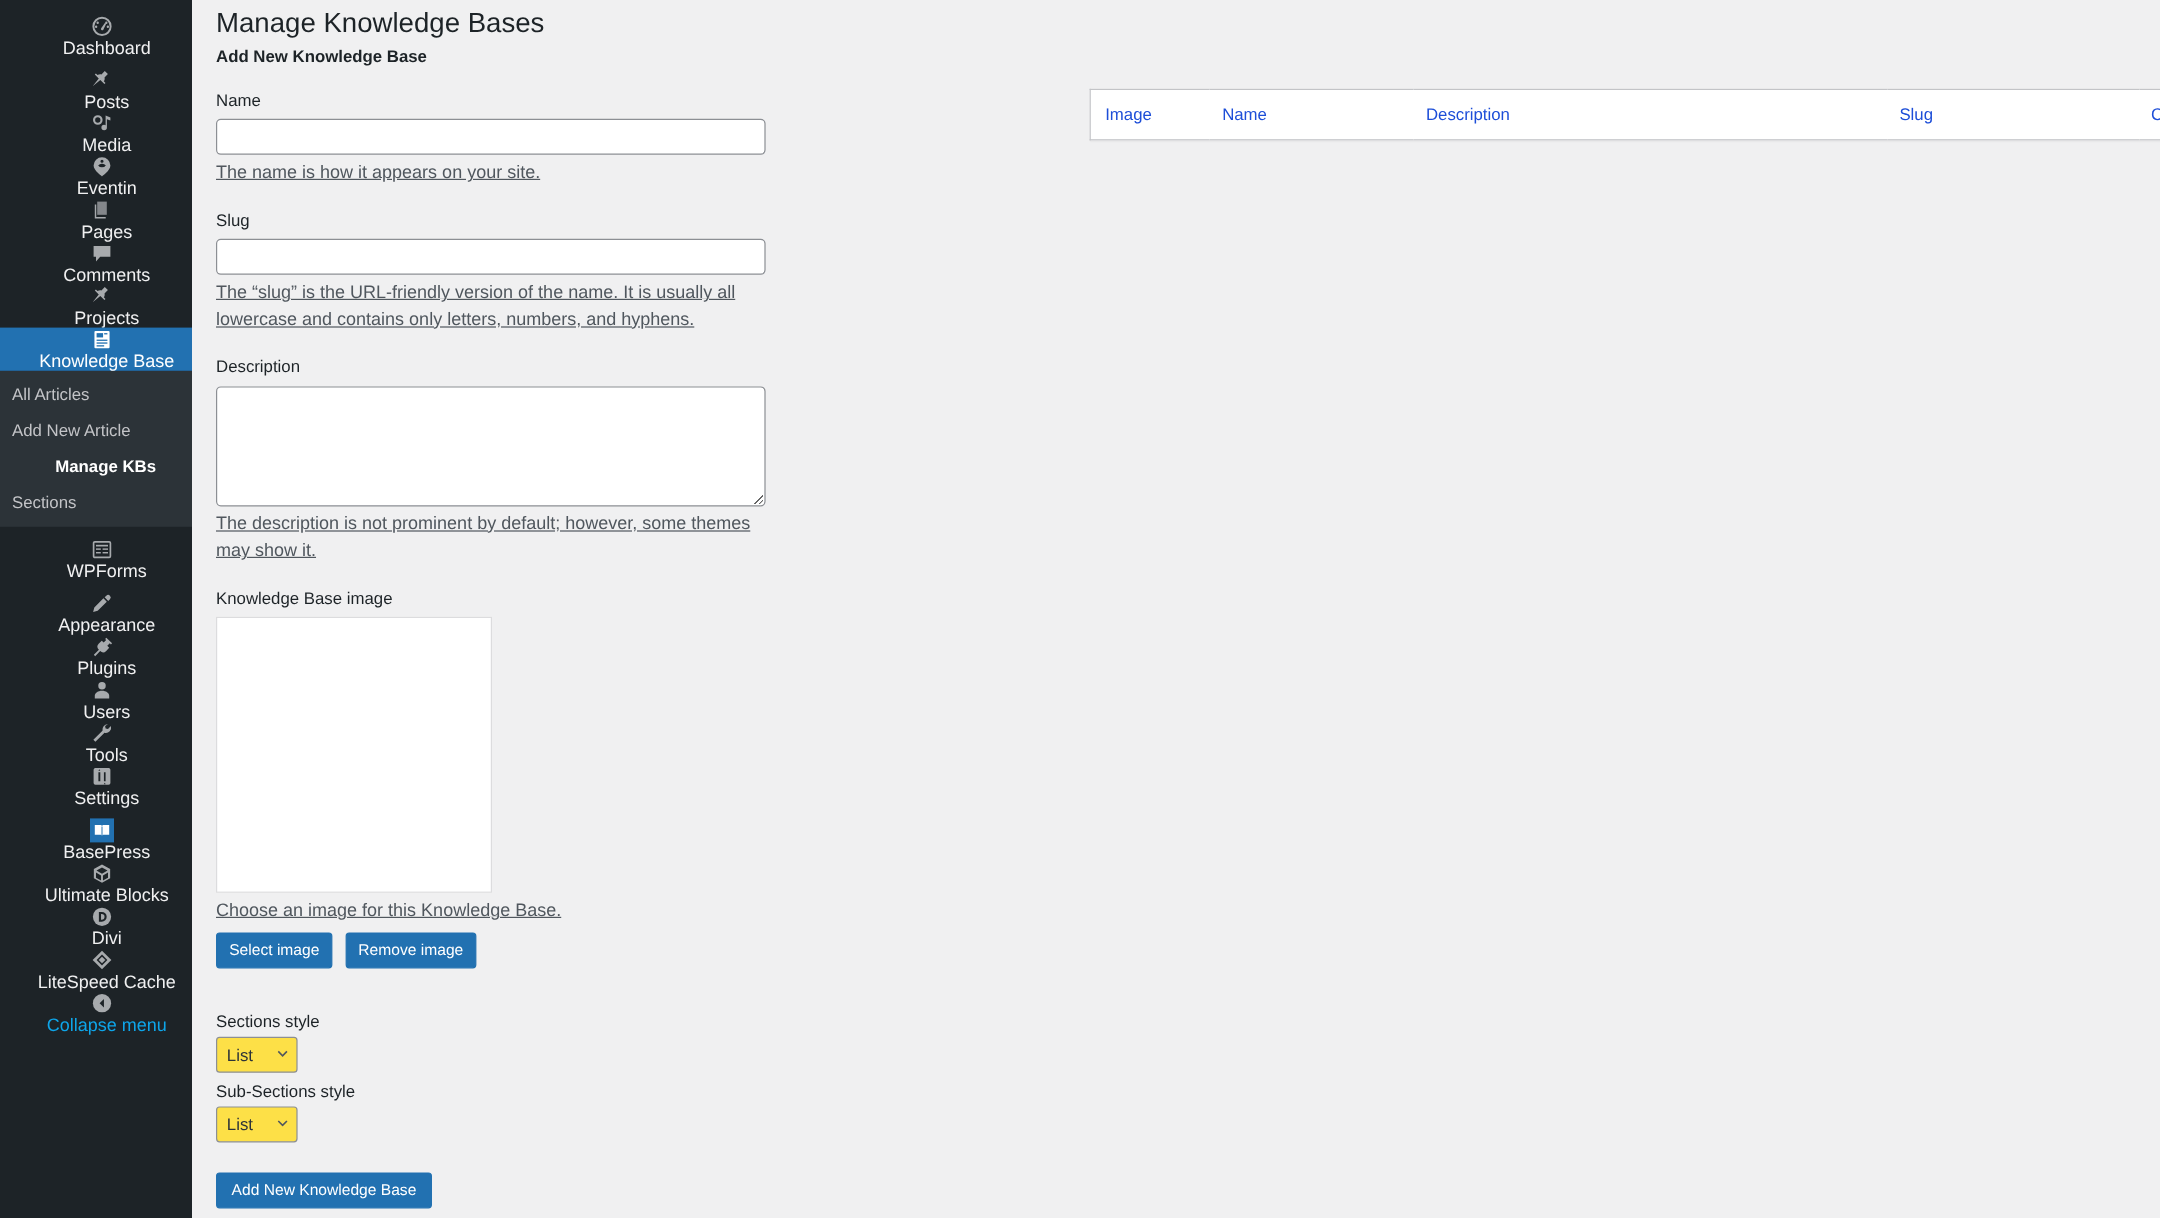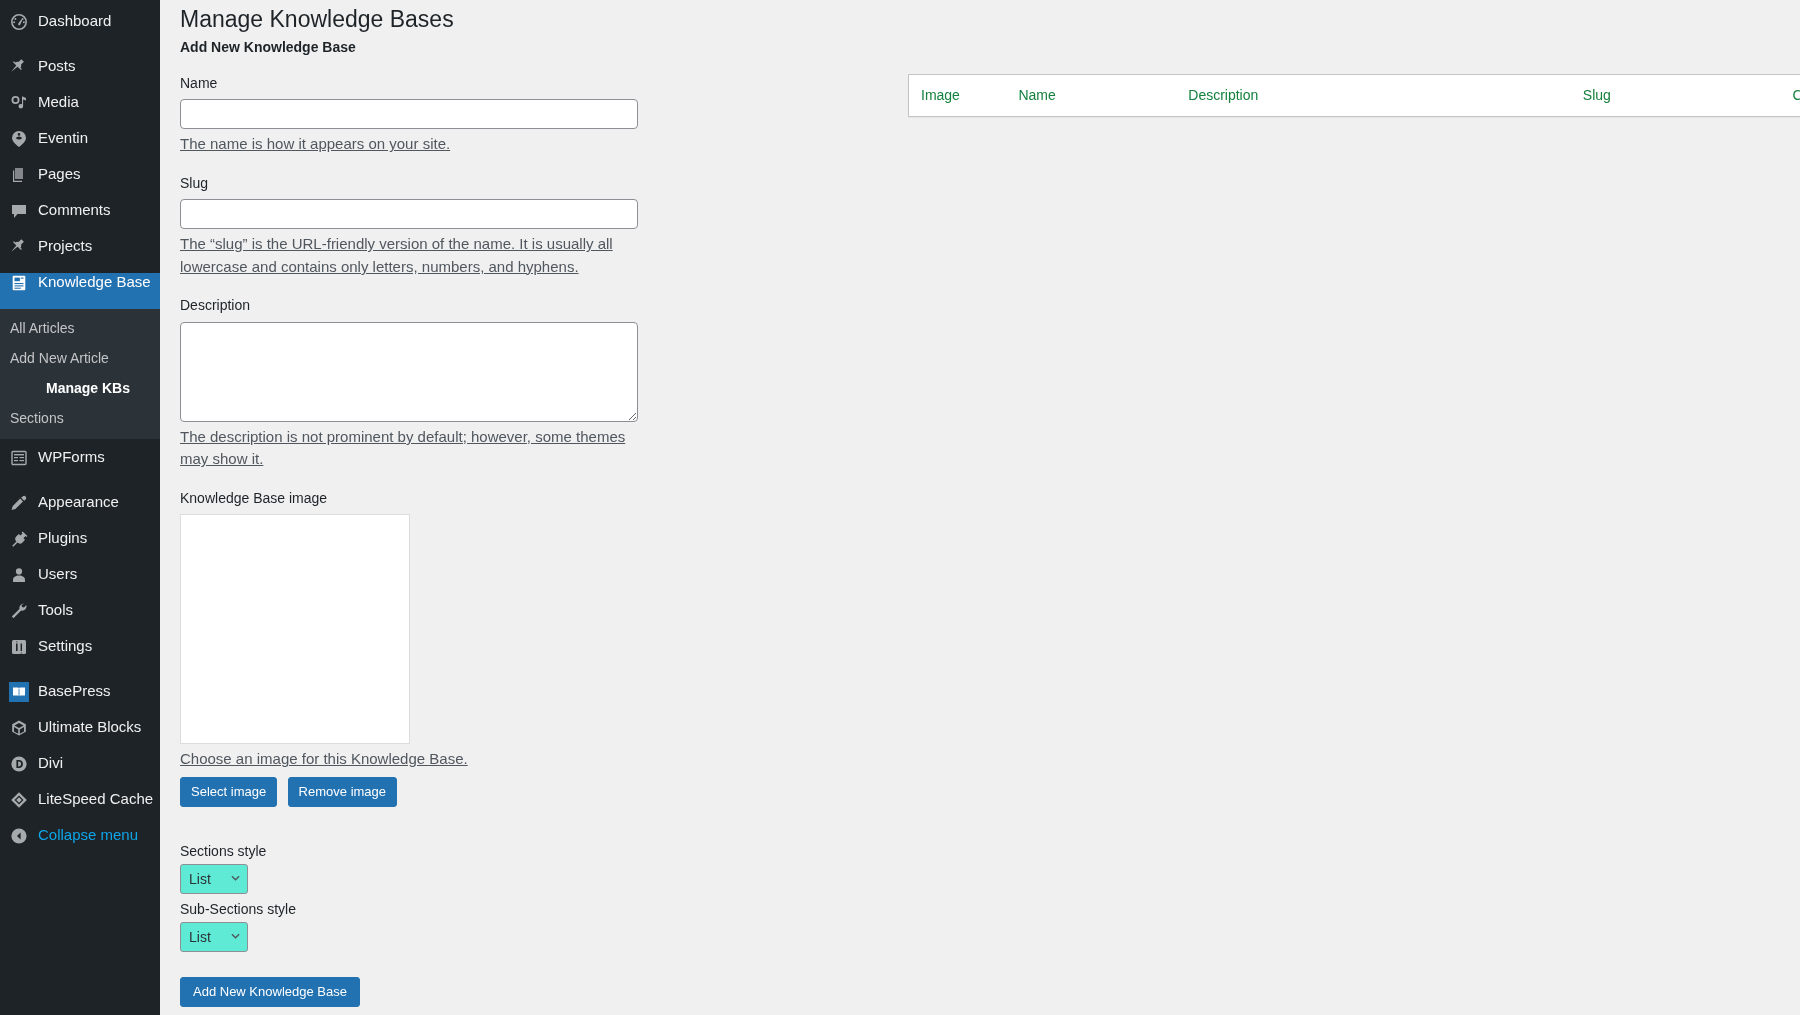--- a/index.html
+++ b/index.html
@@ -18,27 +18,29 @@
   #adminmenu {
     width: 160px;
     min-width: 160px;
     background: #1d2327;
     height: 1015px;
     position: relative;
     overflow: hidden;
   }
   .menu-item {
     display: flex;
+    align-items: center;
     height: 36px;
     padding: 0 0 0 9px;
     color: #f0f0f1;
     font-size: 15px;
     line-height: 18px;
     position: relative;
     cursor: pointer;
+    flex-direction: column;
   }
   .menu-item .mlabel { margin-left: 9px; white-space: nowrap; }
   .menu-item.current {
     background: #2271b1;
     color: #fff;
     font-weight: 400;
   }
   .menu-sep { height: 9px; }
 
   .icon-box {
@@ -178,21 +180,21 @@
     display: inline-block;
   }
   select.sel {
     -webkit-appearance: none;
     -moz-appearance: none;
     appearance: none;
     width: 68px;
     height: 30px;
     border: 1px solid #8c8f94;
     border-radius: 3px;
-    background: #5eead4;
+    background: #fde047;
     padding: 0 27px 0 8px;
     font-size: 14px;
     font-family: "Liberation Sans", sans-serif;
     color: #2c3338;
     line-height: 28px;
     outline: none;
     cursor: pointer;
   }
   .caret {
     position: absolute;
@@ -217,21 +219,21 @@
     width: 1032px;
     background: #fff;
     border: 1px solid #c3c4c7;
     border-collapse: collapse;
     box-shadow: 0 1px 1px rgba(0,0,0,.04);
   }
   .kb-table th {
     text-align: left;
     font-weight: 400;
     font-size: 14px;
-    color: #15803d;
+    color: #1d4ed8;
     padding: 10px 10px;
     line-height: 1.4;
     border: none;
   }
   .kb-table thead tr { height: 42px; }
   .c-image { width: 100px; padding-left: 12px !important; }
   .c-name  { width: 170px; }
   .c-desc  { width: 395px; }
   .c-slug  { width: 210px; }
   .c-count { width: 157px; }

